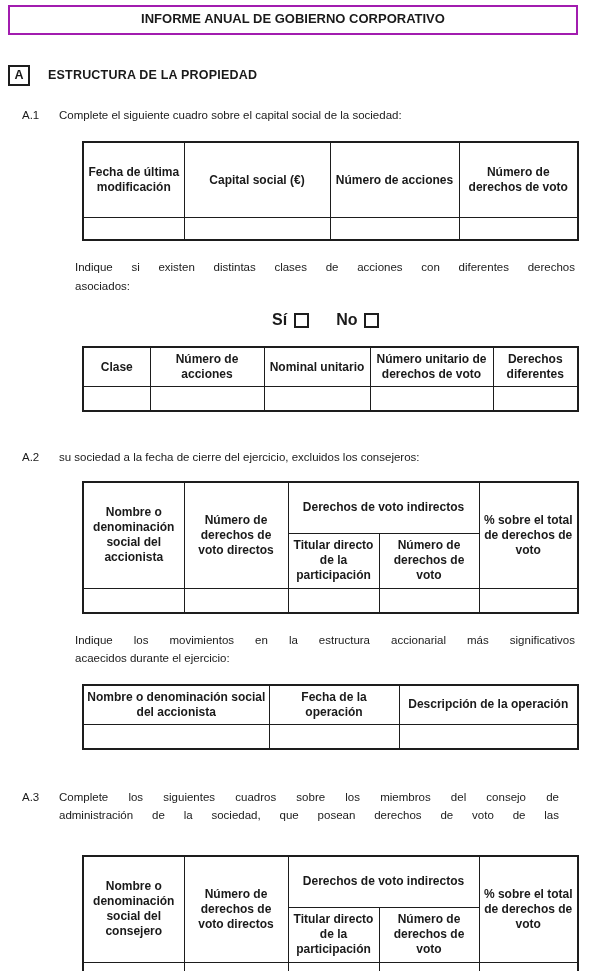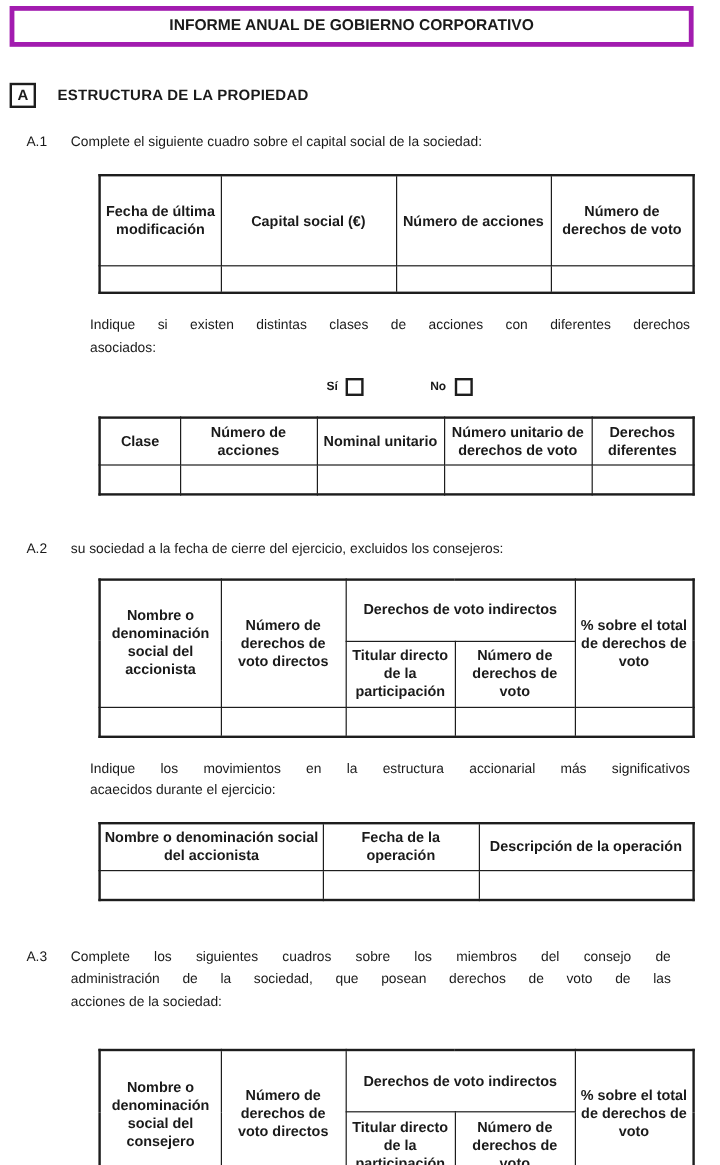--- a/index.html
+++ b/index.html
@@ -1,42 +1,42 @@
 <!DOCTYPE html>
 <html lang="es"><head>
 <meta charset="utf-8">
 <style>
   html,body{margin:0;padding:0;background:#ffffff;}
   body{width:600px;height:971px;font-family:"Liberation Sans",sans-serif;color:#1a1a1a;overflow:hidden;}
   .page{position:relative;width:600px;height:971px;background:#fff;}
 
   
-  .title-box{box-sizing:border-box;margin:5px 0 0 8px;width:570px;border:4px solid #a21caf;
+  .title-box{box-sizing:border-box;margin:5px 0 0 8px;width:570px;border:2px solid #a21caf;
     padding:4px 8px 5px;text-align:center;font-weight:bold;font-size:13px;line-height:16.5px;}
 
   
   .section-row{margin:30px 0 0 8px;display:flex;align-items:center;}
   .section-letter{box-sizing:border-box;border:2px solid #1d1d1d;min-width:22px;height:21px;
     display:flex;align-items:center;justify-content:center;font-weight:bold;font-size:12.5px;}
   .section-heading{margin-left:18px;font-weight:bold;font-size:12.5px;letter-spacing:.2px;}
 
   
   .item{display:flex;margin-left:22px;width:537px;font-size:11.5px;line-height:18.5px;}
   .item-num{flex:0 0 37px;}
   .item-text{flex:1;}
   .para{margin-left:75px;width:500px;font-size:11.5px;line-height:18.5px;}
   .jline{text-align:justify;text-align-last:justify;}
   .lline{text-align:left;}
 
   
-  .yesno-row{margin:16px 0 0 272px;display:flex;align-items:flex-end;font-size:10px;font-weight:bold;}
+  .yesno-row{margin:16px 0 0 272px;display:flex;align-items:flex-end;font-size:16px;font-weight:bold;}
   .cbx{box-sizing:border-box;width:15px;height:15px;border:2px solid #1d1d1d;background:#fff;
     display:inline-block;margin-left:7px;}
   .opt{display:flex;align-items:center;}
-  .opt+.opt{margin-left:55px;}
+  .opt+.opt{margin-left:27px;}
 
   
   table{border-collapse:collapse;margin-left:82px;width:495px;table-layout:fixed;
     font-size:12px;}
   table,th,td{border:1px solid #1d1d1d;}
   table{border-width:2px;}
   th{font-weight:bold;text-align:center;vertical-align:middle;padding:2px 3px;line-height:15px;}
   td.input-cell{height:21px;background:#fff;}
   .capital-table{margin-top:17px;}
   .capital-table th{height:70px;}
@@ -209,21 +209,20 @@
         <td class="input-cell"></td>
       </tr>
     </tbody>
   </table>
 
   <div class="item mt-a3">
     <div class="item-num">A.3</div>
     <div class="item-text">
       <div class="jline">Complete los siguientes cuadros sobre los miembros del consejo de</div>
       <div class="jline">administración de la sociedad, que posean derechos de voto de las</div>
-      <div class="lline">acciones de la sociedad:</div>
     </div>
   </div>
 
   <table class="sig-table board-table">
     <colgroup>
         <col style="width:101px">
         <col style="width:104px">
         <col style="width:91px">
         <col style="width:100px">
         <col style="width:99px">

